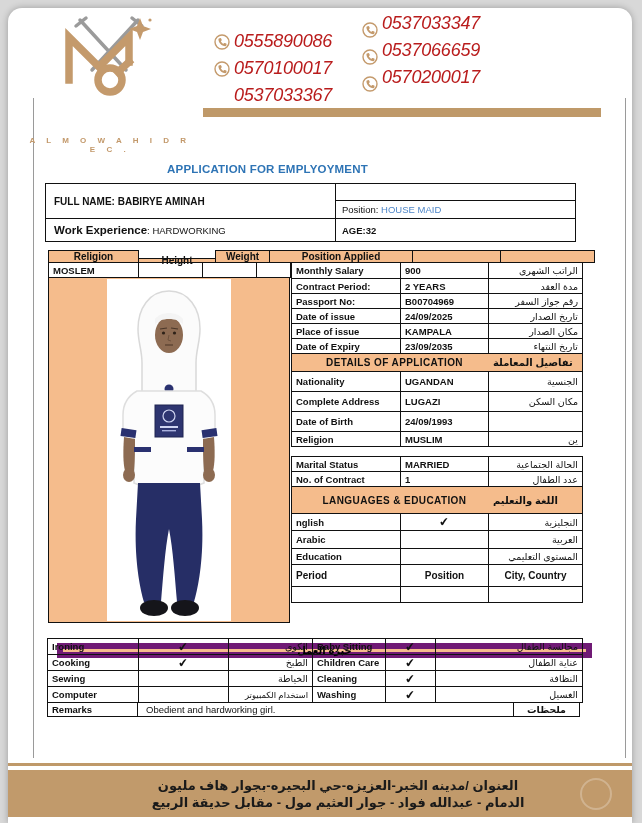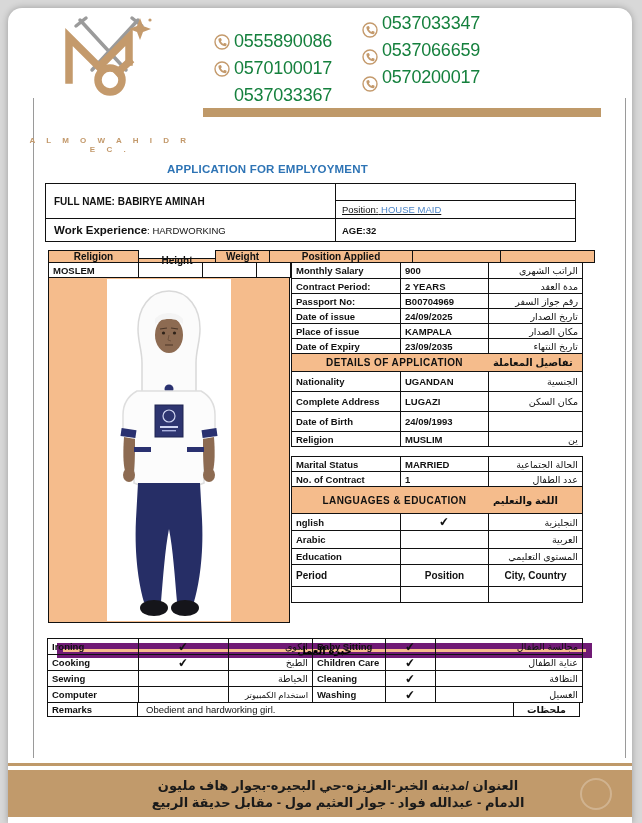--- a/index.html
+++ b/index.html
@@ -13,21 +13,21 @@
   
   .vrule { position:absolute; width:1px; background:#9a9a9a; top:98px; height:660px; }
 
   
   .logo-ar { position:absolute; left:25px; top:98px; width:170px; text-align:center;
              font-size:23px; font-weight:bold; color:#3d3d3d; }
   .logo-en { position:absolute; left:25px; top:136px; width:170px; text-align:center;
              font-size:8px; letter-spacing:4.5px; color:#C3996B; font-weight:bold; }
   .phone-col { position:absolute; display:flex; flex-direction:column; }
   .phone-row { display:flex; align-items:center; height:27px; }
-  .phone-num { font-size:18px; color:#15803d; letter-spacing:-0.2px; font-weight:500; }
+  .phone-num { font-size:18px; color:#b91c1c; letter-spacing:-0.2px; font-weight:500;font-style:italic; }
   .phone-ic { width:16px; height:16px; margin-right:4px; flex:0 0 16px; }
   .phone-ic.shift { transform:translateY(6px); }
   .phone-ic.hidden { visibility:hidden; }
   .tanbar { position:absolute; left:203px; top:108px; width:398px; height:9px; background:#BF9969; }
 
   
   .title { position:absolute; left:45px; top:163px; width:445px; text-align:center;
            color:#2E74B5; font-weight:bold; font-size:11.5px; letter-spacing:0.2px; }
   table { border-collapse:collapse; table-layout:fixed; position:absolute; }
   td { border:1px solid #111; vertical-align:middle; font-size:9.5px; color:#111;
@@ -146,21 +146,21 @@
     <colgroup>
         <col style="width:290px">
         <col style="width:240px">
       </colgroup>
     <tbody>
         <tr style="height:17px">
       <td rowspan="2" style="font-size:10px; font-weight:bold; padding-left:8px;">FULL NAME: BABIRYE AMINAH</td>
       <td></td>
     </tr>
     <tr style="height:18px">
-      <td style="padding-left:6px;text-decoration:underline;">
+      <td style="padding-left:6px;">
         <span>Position:</span>
         <span style="color:#4E86C8;">HOUSE MAID</span>
       </td>
     </tr>
     <tr style="height:23px">
       <td style="padding-left:8px;">
         <span style="font-size:11.5px; font-weight:bold;">Work Experience</span><span>: HARDWORKING</span>
       </td>
       <td style="padding-left:6px; font-weight:600;">AGE:32</td>
     </tr>

